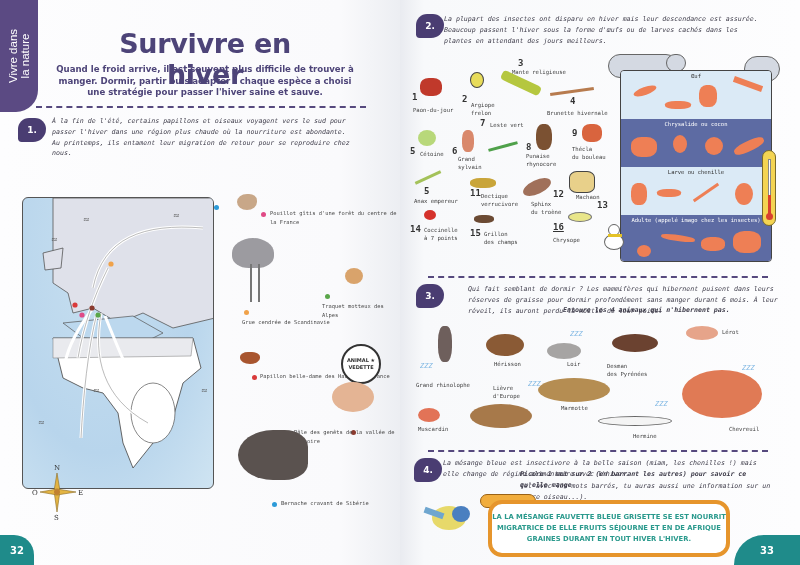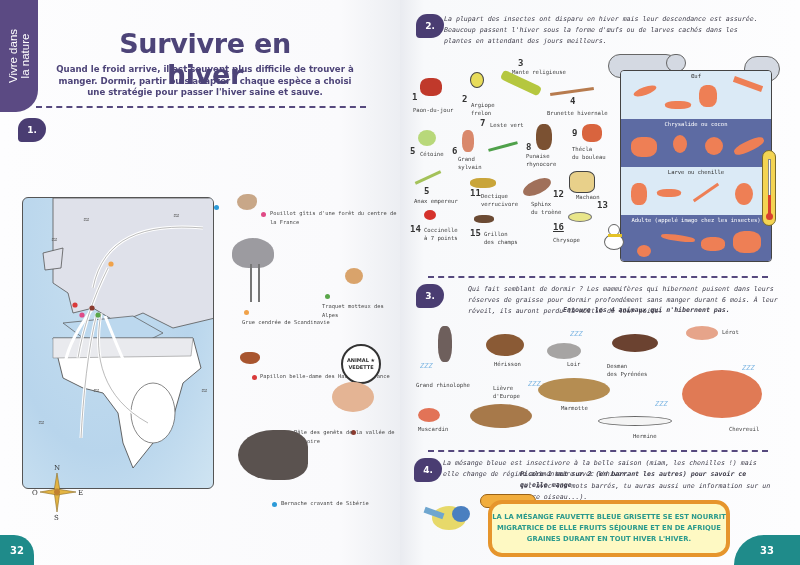--- a/index.html
+++ b/index.html
@@ -69,40 +69,41 @@
   .thermo .tube { position: absolute; left: 5px; top: 8px; width: 3px; height: 54px; background: #fff; border: 0.6px solid #888; }
   .thermo .merc { position: absolute; left: 5px; top: 44px; width: 3px; height: 20px; background: #d9412f; }
   .thermo .bulb { position: absolute; left: 3px; top: 62px; width: 7px; height: 7px; border-radius: 50%; background: #d9412f; }
 
   
   .ani-label { position: absolute; font-family: "DejaVu Sans Mono", monospace; font-size: 5.6px; line-height: 8px; color: #3f3f3f; white-space: pre; }
   .zzz { position: absolute; font-family: "DejaVu Sans Mono", monospace; font-size: 7px; color: #7fb7e3; font-style: italic; }
   .ani { position: absolute; border-radius: 50%; }
 
   
-  .answer { position: absolute; left: 488px; top: 500px; width: 242px; height: 57px; background: #fef9c3;
+  .answer { position: absolute; left: 488px; top: 500px; width: 242px; height: 57px; background: #ffffff;
     border: 4px solid #e6952c; border-radius: 14px; display: flex; align-items: center; justify-content: center; }
   .answer span { font-family: "DejaVu Sans", sans-serif; font-size: 6.8px; line-height: 11px; color: #2b9a8d; font-weight: bold; text-align: center; }
   .fork { position: absolute; left: 480px; top: 494px; width: 56px; height: 14px; background: #f1ad3d; border: 1.2px solid #9a6216; border-radius: 7px; }
 </style>
 </head>
 <body>
 
 <div class="spread">
 
   <div class="page page-left">
     <div class="side-tab">
       <span>Vivre dans
 la nature</span>
     </div>
     <div class="title">Survivre en hiver</div>
     <div class="intro">Quand le froid arrive, il est souvent plus difficile de trouver à manger. Dormir, partir ou s'adapter : chaque espèce a choisi une stratégie pour passer l'hiver saine et sauve.</div>
     <div class="dash dash-l"></div>
 
     <div class="badge" style="left:18px;top:118px;">1.</div>
+    <div class="para hand" style="left:52px;top:116px;width:300px;">À la fin de l'été, certains papillons et oiseaux voyagent vers le sud pour passer l'hiver dans une région plus chaude où la nourriture est abondante. Au printemps, ils entament leur migration de retour pour se reproduire chez nous.</div>
 
     <div class="map">
       <svg width="192" height="292" viewBox="0 0 192 292">
 
         <path d="M30 0 L192 0 L192 120 L150 130 L120 115 L95 125 L70 110 L50 115 L45 95 L30 85 Z" fill="#dfe1ea" stroke="#555" stroke-width="0.8"></path>
         <path d="M20 55 L40 50 L38 70 L22 72 Z" fill="#dfe1ea" stroke="#555" stroke-width="0.8"></path>
 
         <path d="M40 125 L110 118 L140 135 L120 145 L60 140 Z" fill="#bcd8ee" stroke="#555" stroke-width="0.7"></path>
 
         <path d="M30 140 L170 140 L178 170 L160 185 L150 220 L130 245 L110 270 L100 245 L95 215 L80 195 L60 190 L40 180 Z" fill="#fff" stroke="#555" stroke-width="0.9"></path>

